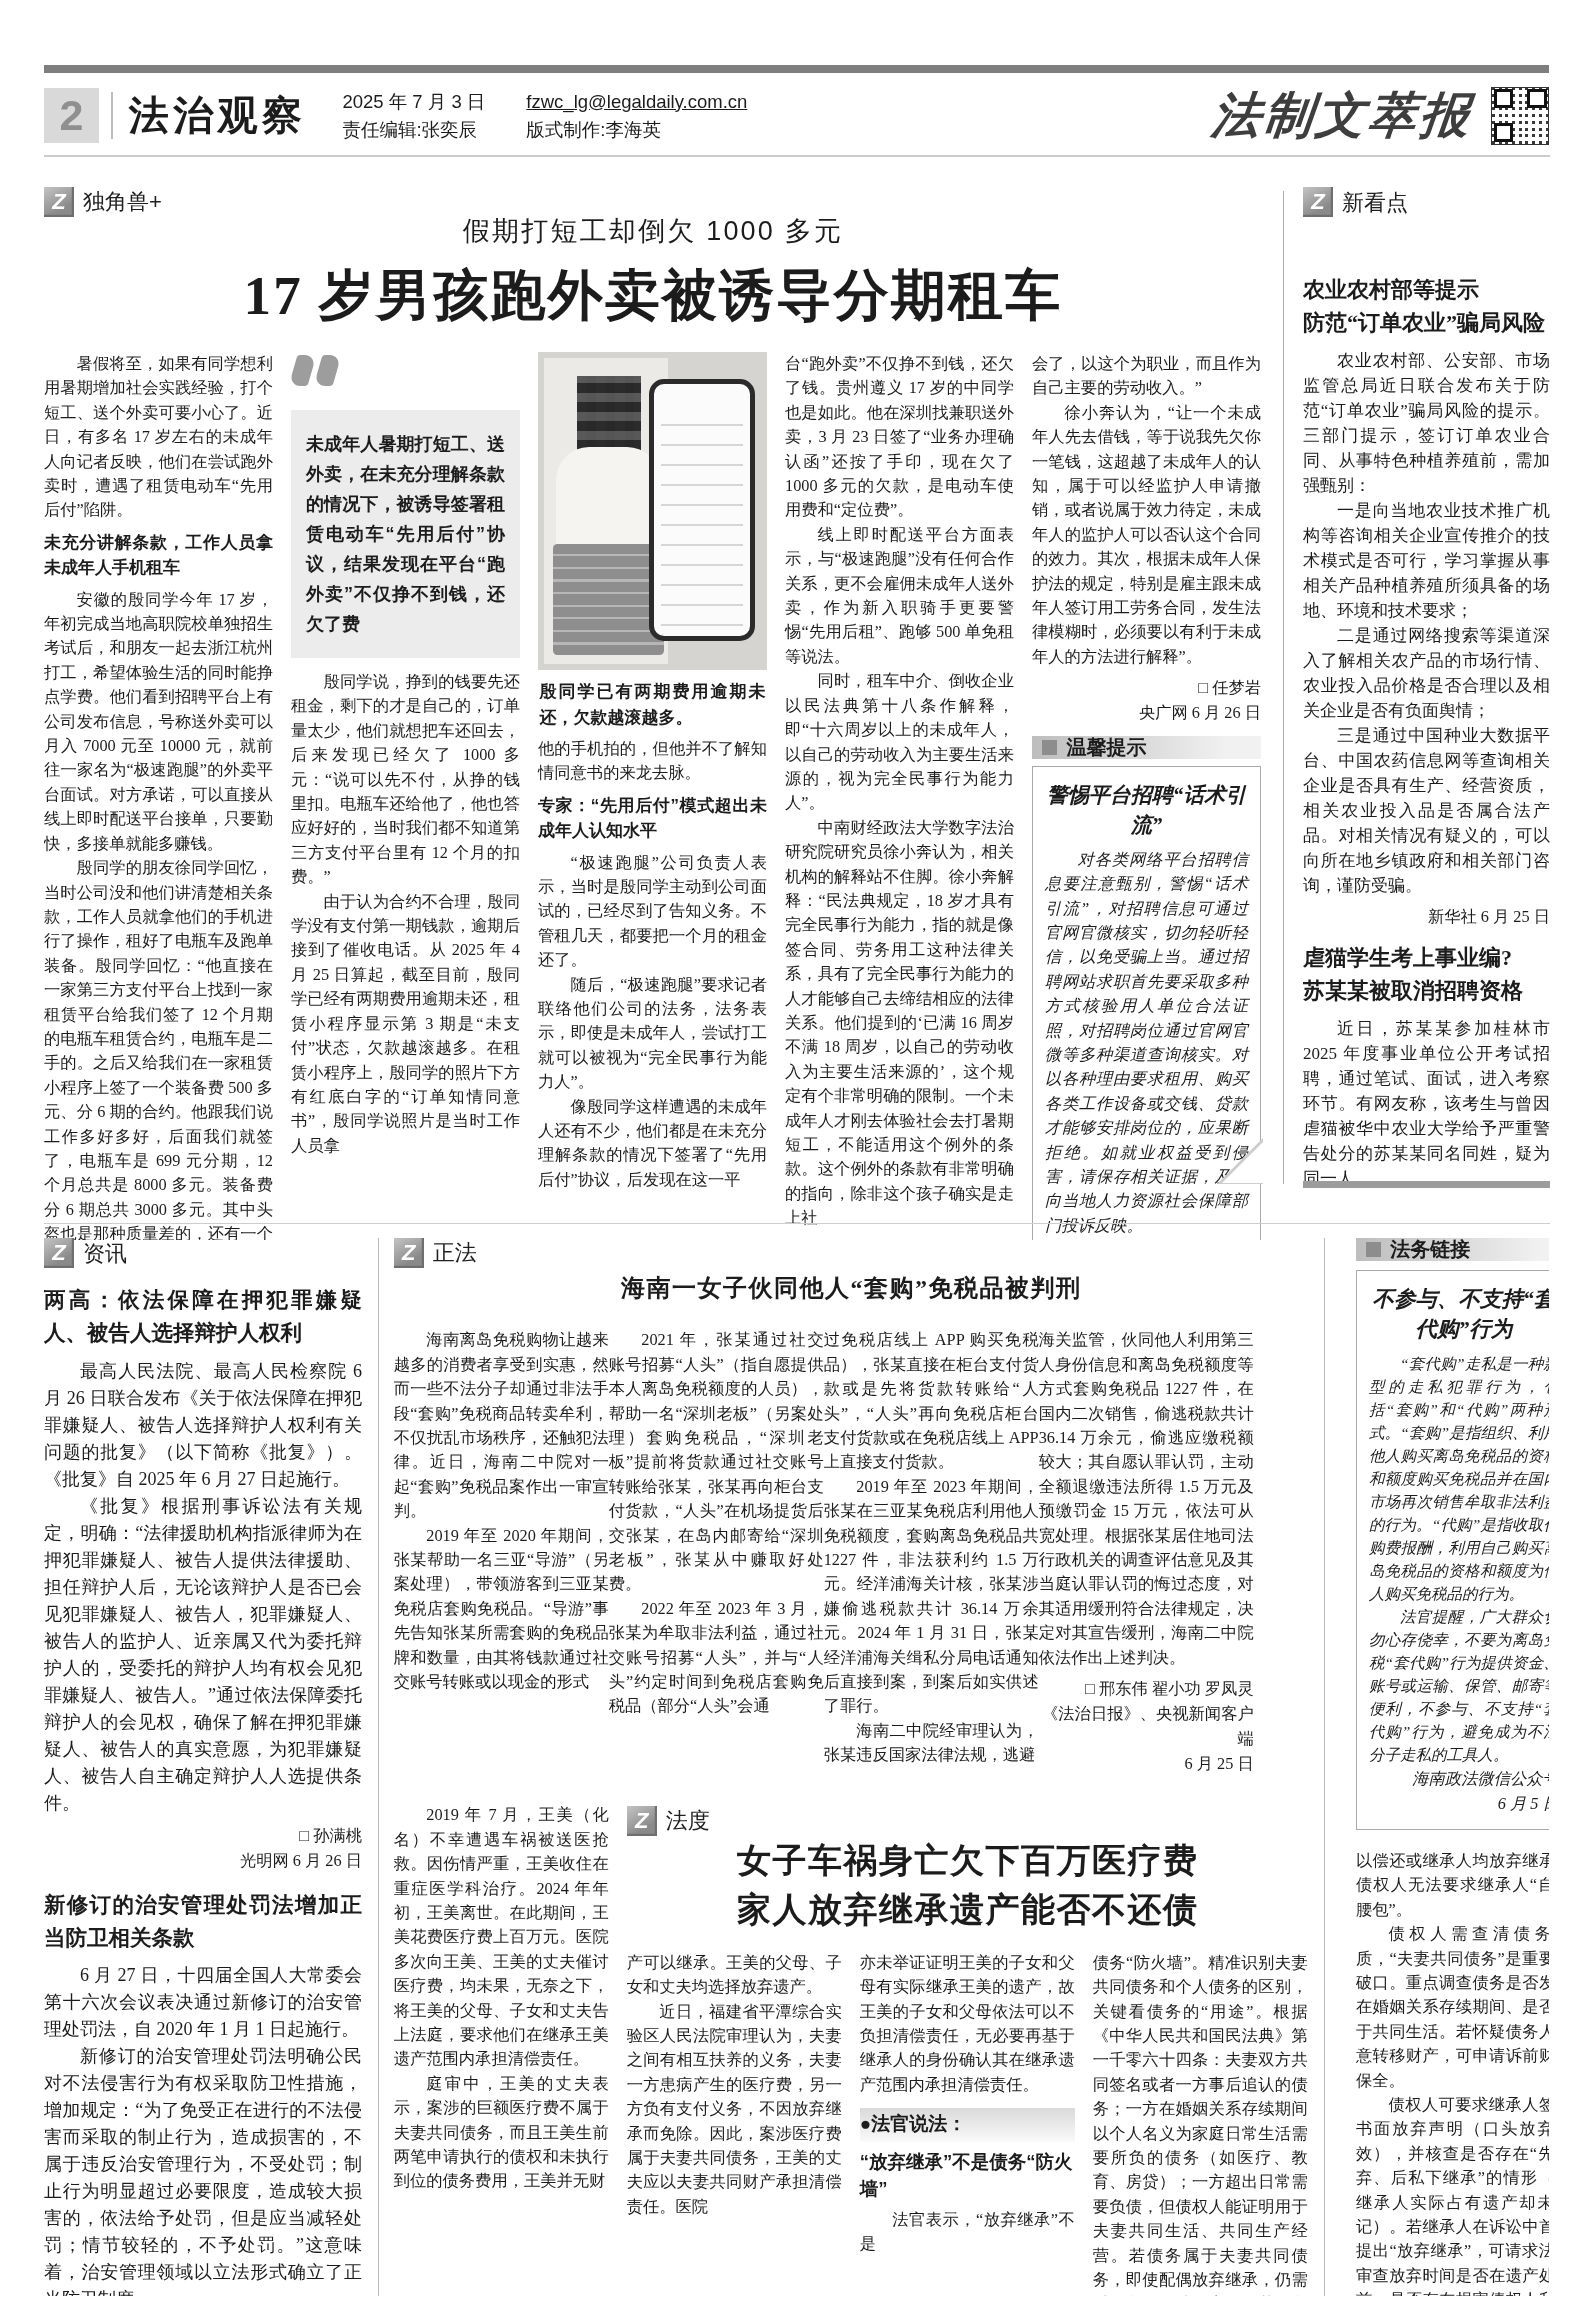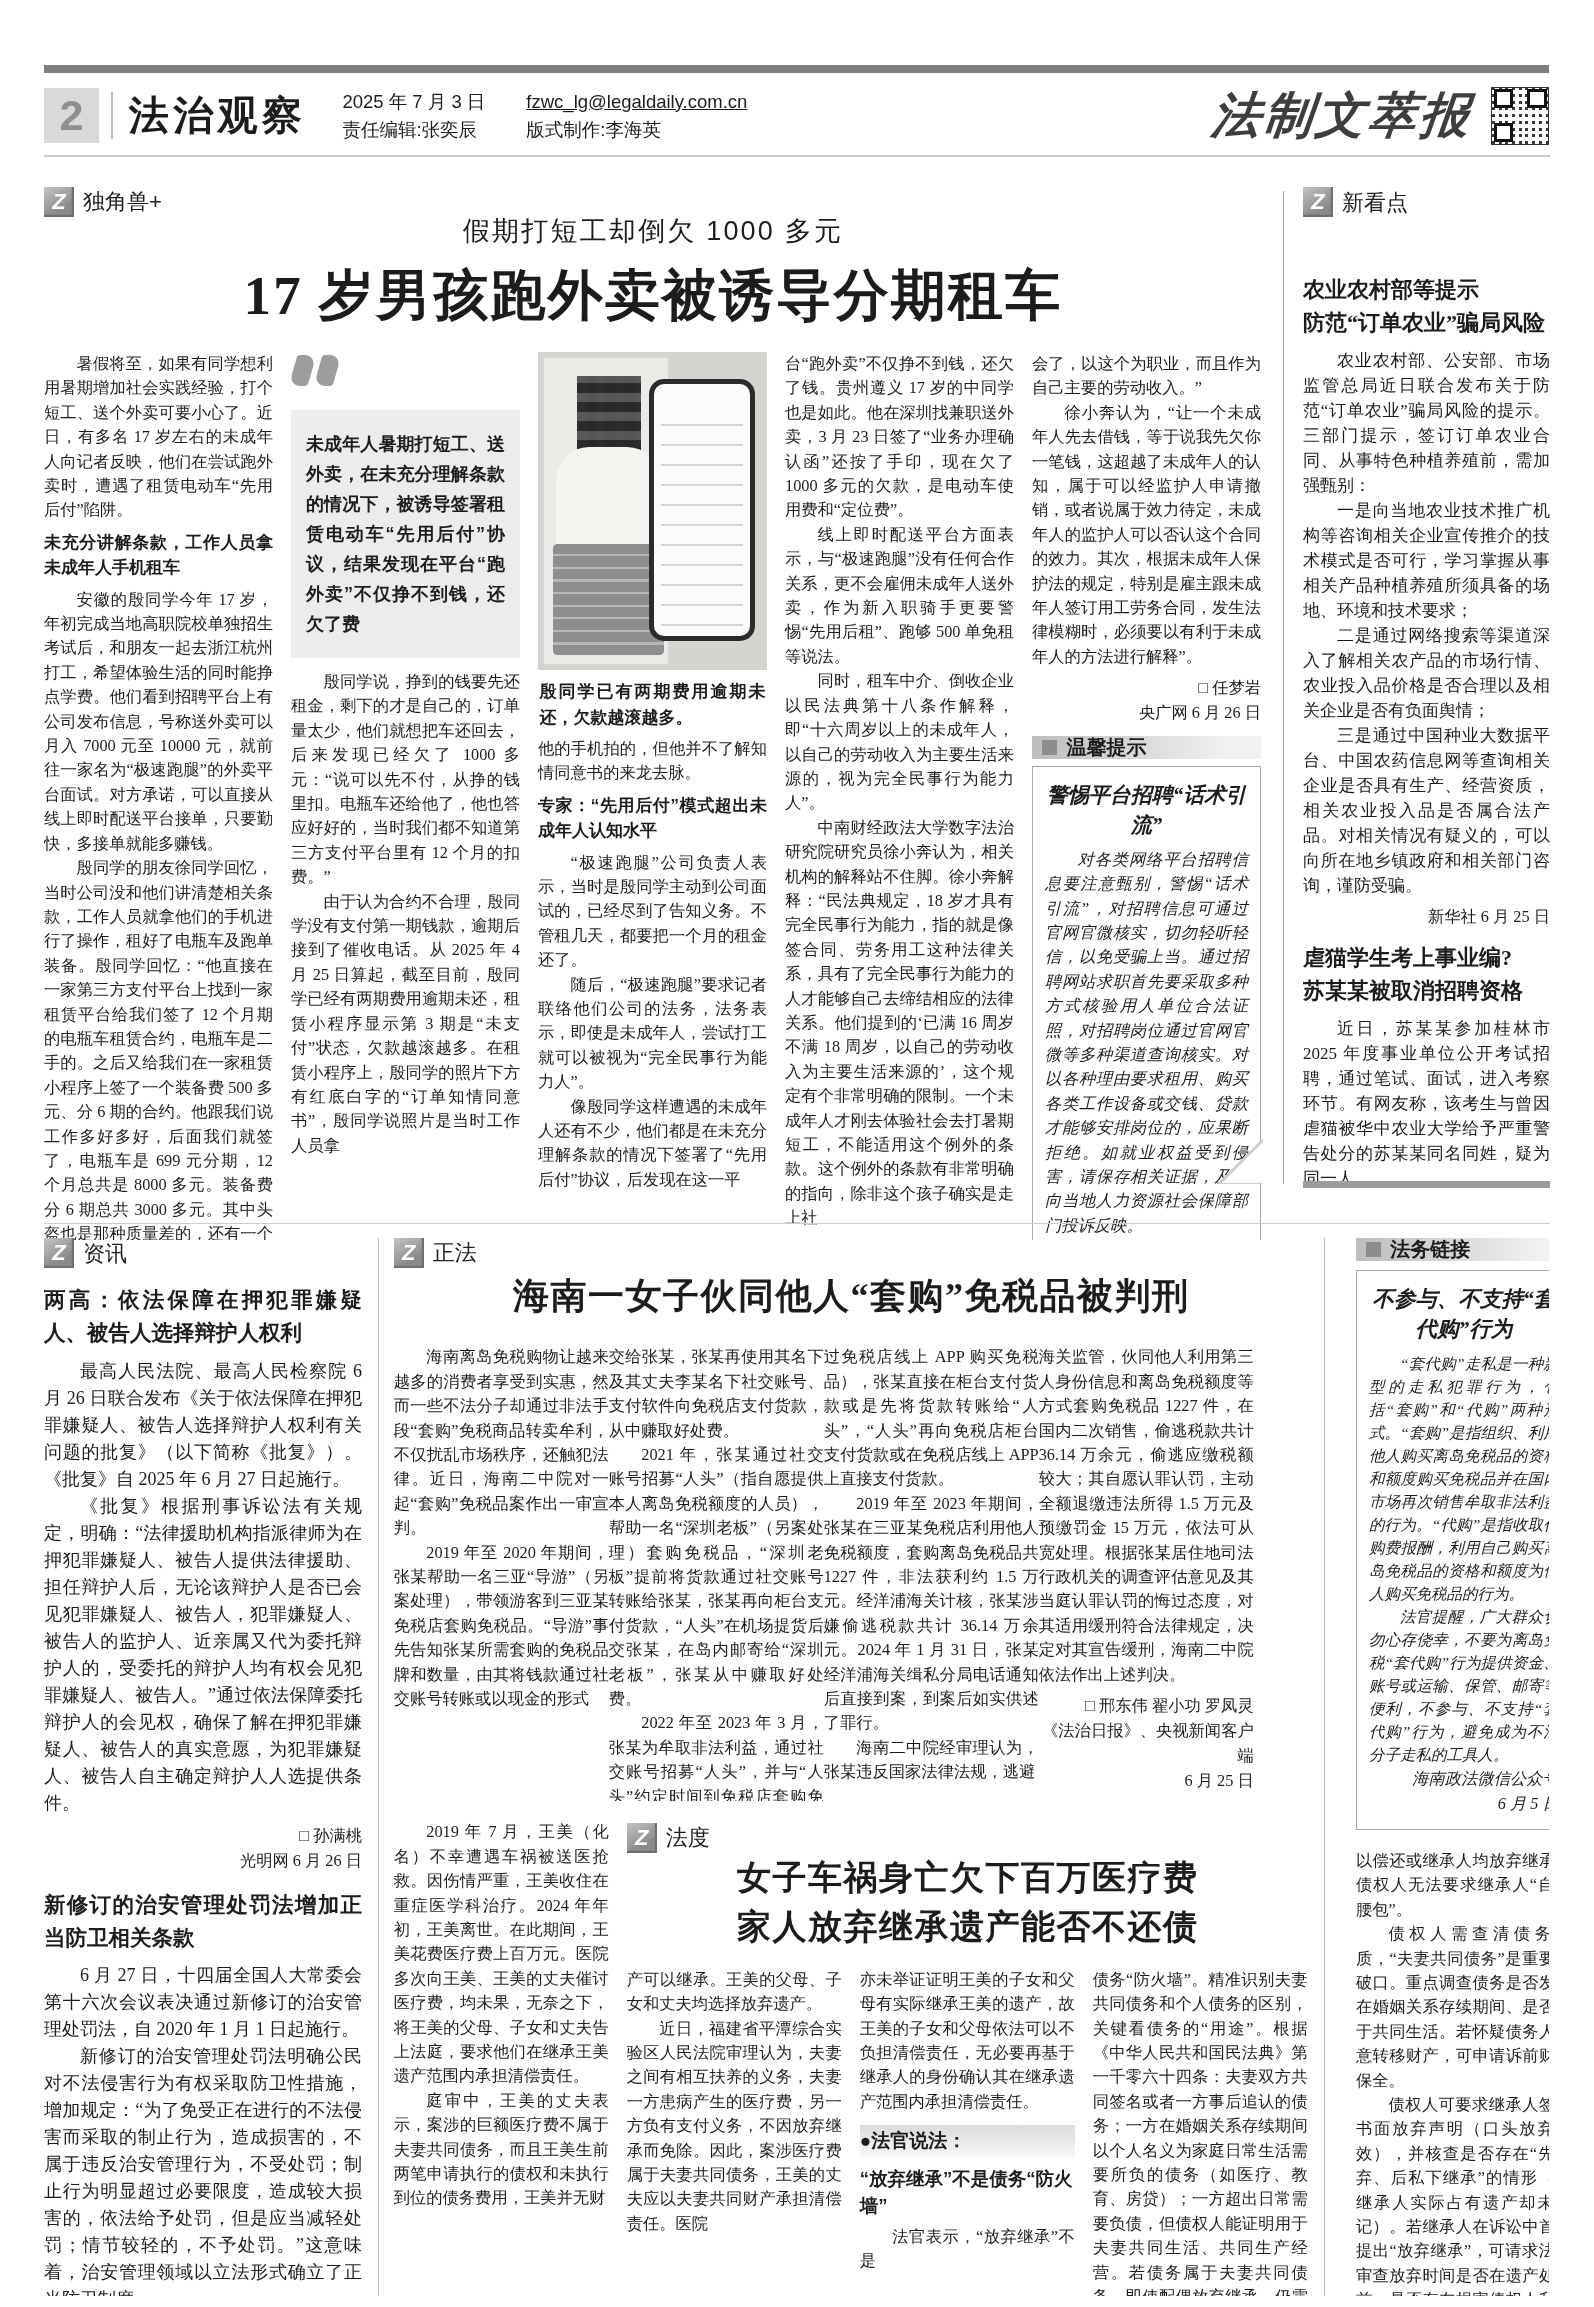--- a/index.html
+++ b/index.html
@@ -79,21 +79,21 @@
   .sb-title{font-weight:bold;font-size:22px;line-height:33px;margin:12px 0 9px 0;}
   .sb-gap{height:44px;}
   
   .bottom{position:absolute;left:44px;top:1238px;width:1505px;height:1058px;overflow:hidden;display:flex;}
   .b-left{flex:0 0 318px;width:318px;font-size:18px;line-height:27px;}
   .b-div{flex:0 0 0.7px;background:#b8b8b8;margin:0 15.5px;}
   .b-mid{flex:0 0 915px;width:915px;}
   .b-right{flex:0 0 216px;width:216px;margin-left:15.5px;}
   .news-title{font-family:"Liberation Sans",sans-serif;font-weight:bold;font-size:21.5px;line-height:33px;
               text-align:justify;margin:16.3px 0 7.4px 0;}
-  .zf-headline{text-align:center;font-size:36px;font-weight:bold;letter-spacing:1.5px;margin:4.4px 0 19px 0;}
+  .zf-headline{text-align:center;font-size:24px;font-weight:bold;letter-spacing:1.5px;margin:4.4px 0 19px 0;}
   .zf-cols{display:flex;height:456px;overflow:hidden;margin-top:24px;}
   .zf-col{flex:0 0 215px;width:215px;font-size:16.3px;line-height:24.4px;}
   .fadu{display:flex;gap:18px;margin-top:19px;height:518px;overflow:hidden;}
   .fadu-colA{flex:0 0 215px;width:215px;font-size:16.3px;line-height:24.4px;}
   .fadu-main{flex:0 0 682px;width:682px;}
   .fadu-head{margin:3px 0 16.3px 0;}
   .fd-headline{text-align:center;font-size:34px;font-weight:bold;line-height:49px;letter-spacing:1.5px;}
   .fadu-cols{display:flex;gap:18px;}
   .fadu-col{flex:0 0 215px;width:215px;font-size:16.3px;line-height:24.4px;}
   .judge-strip{margin:10.4px 0 4.4px 0;height:34px;display:flex;align-items:center;
@@ -272,21 +272,20 @@
         <span class="zicon">Z</span>
         <span class="zlabel">正法</span>
       </div>
       <div class="zf-headline">海南一女子伙同他人“套购”免税品被判刑</div>
       <div class="zf-cols">
         <div class="zf-col">
             <p class="para">海南离岛免税购物让越来越多的消费者享受到实惠，然而一些不法分子却通过非法手段“套购”免税商品转卖牟利，不仅扰乱市场秩序，还触犯法律。近日，海南二中院对一起“套购”免税品案作出一审宣判。</p>
             <p class="para">2019 年至 2020 年期间，张某帮助一名三亚“导游”（另案处理），带领游客到三亚某免税店套购免税品。“导游”事先告知张某所需套购的免税品牌和数量，由其将钱款通过社交账号转账或以现金的形式</p>
           </div>
         <div class="zf-col">
-            <p class="para cont">交给张某，张某再使用其名下及其丈夫李某名下社交账号、支付软件向免税店支付货款，从中赚取好处费。</p>
             <p class="para">2021 年，张某通过社交账号招募“人头”（指自愿提供本人离岛免税额度的人员），帮助一名“深圳老板”（另案处理）套购免税品，“深圳老板”提前将货款通过社交账号转账给张某，张某再向柜台支付货款，“人头”在机场提货后交张某，在岛内邮寄给“深圳老板”，张某从中赚取好处费。</p>
             <p class="para">2022 年至 2023 年 3 月，张某为牟取非法利益，通过社交账号招募“人头”，并与“人头”约定时间到免税店套购免税品（部分“人头”会通</p>
           </div>
         <div class="zf-col">
             <p class="para cont">过免税店线上 APP 购买免税品），张某直接在柜台支付货款或是先将货款转账给“人头”，“人头”再向免税店柜台支付货款或在免税店线上 APP 上直接支付货款。</p>
             <p class="para">2019 年至 2023 年期间，张某在三亚某免税店利用他人免税额度，套购离岛免税品共 1227 件，非法获利约 1.5 万元。经洋浦海关计核，张某涉嫌偷逃税款共计 36.14 万余元。2024 年 1 月 31 日，张某经洋浦海关缉私分局电话通知后直接到案，到案后如实供述了罪行。</p>
             <p class="para">海南二中院经审理认为，张某违反国家法律法规，逃避</p>
           </div>
         <div class="zf-col">
           <div>

